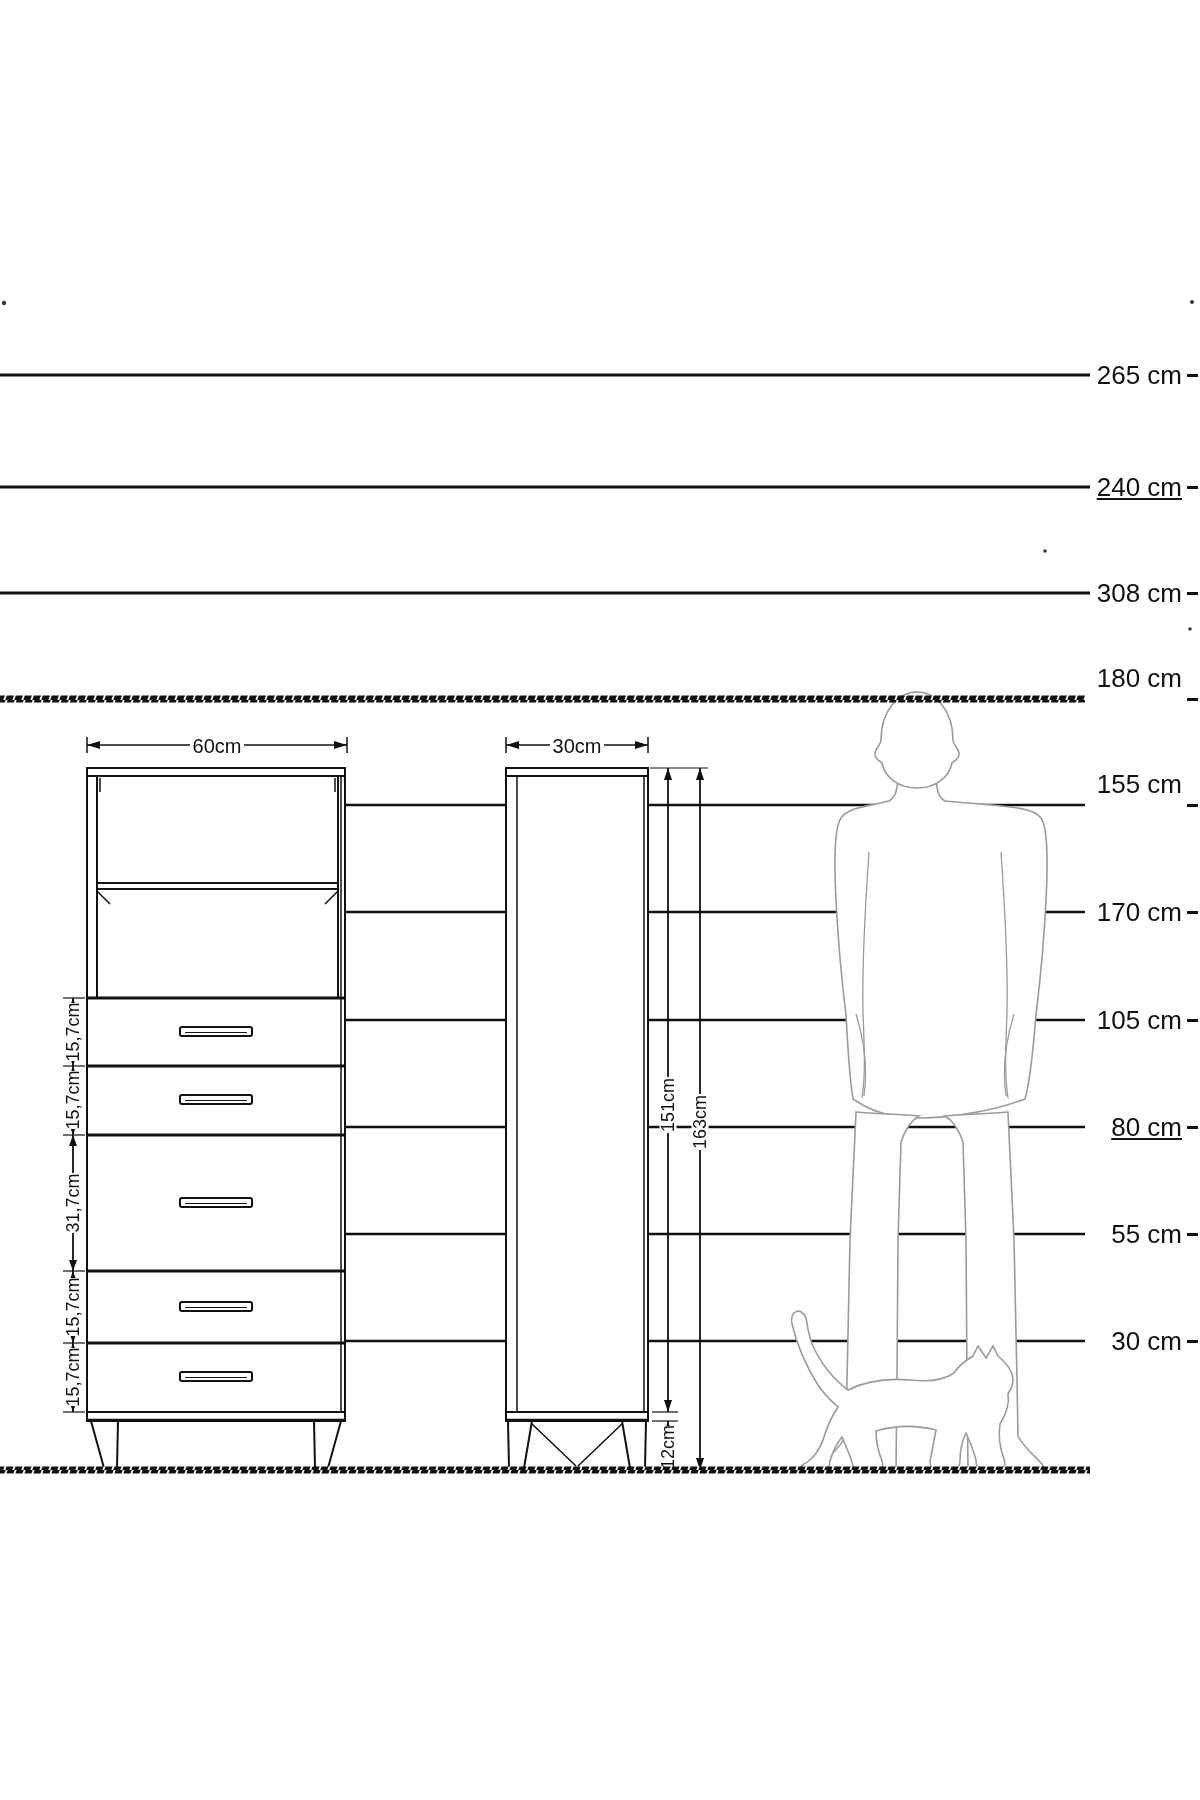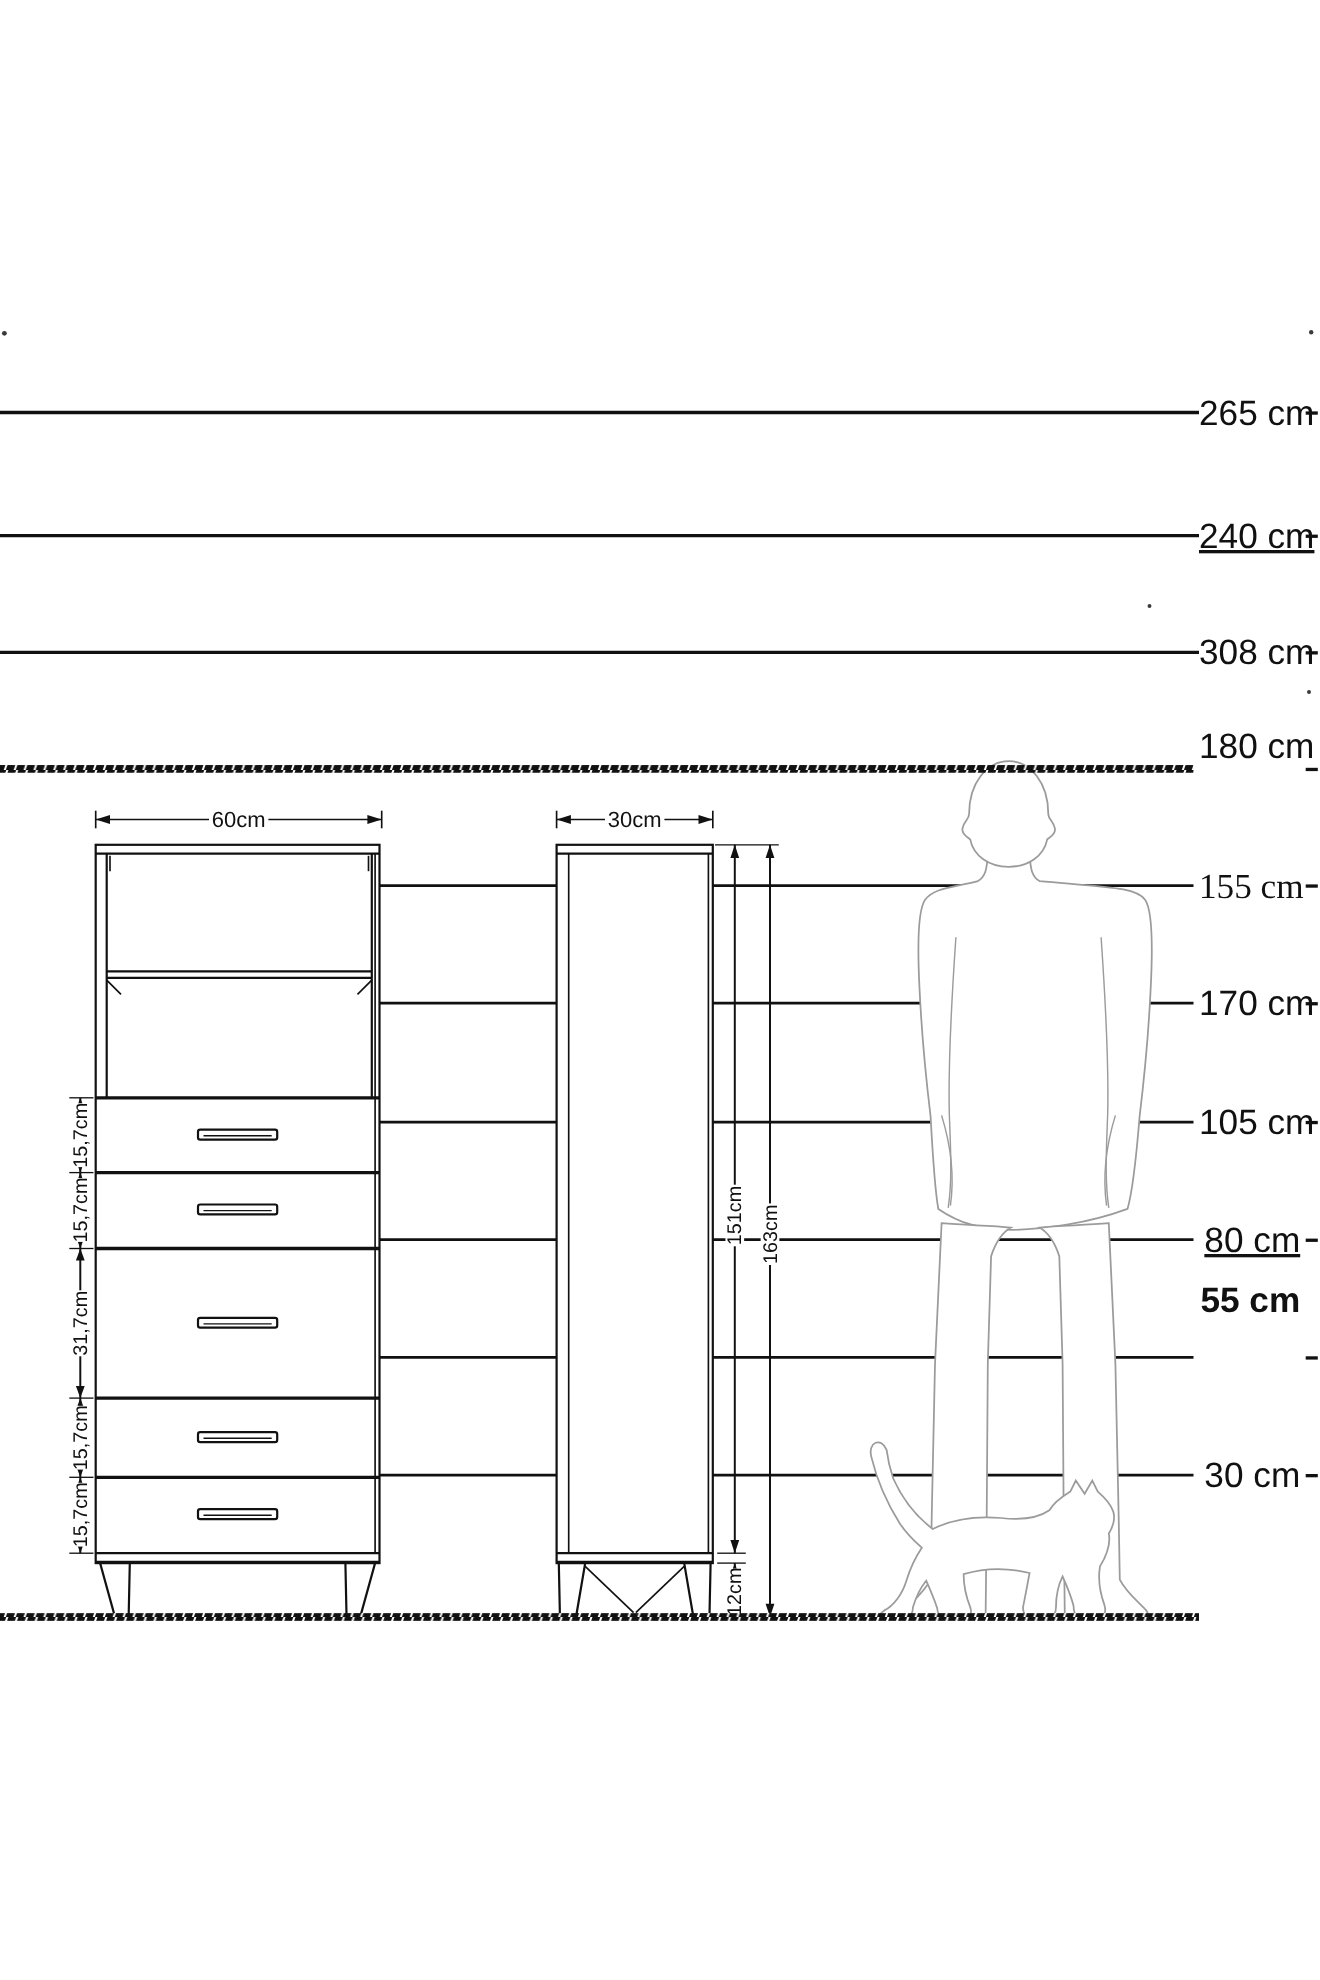--- a/index.html
+++ b/index.html
@@ -1,21 +1,21 @@
 <!DOCTYPE html>
 <html><head>
 <meta charset="utf-8">
 <style>
   html,body{margin:0;padding:0;background:#fff;}
   .page{position:relative;width:1200px;height:1800px;background:#fff;overflow:hidden;
         font-family:"Liberation Sans", sans-serif;}
   .layer{position:absolute;left:0;top:0;width:1200px;height:1800px;}
   svg text{font-family:"Liberation Sans", sans-serif;fill:#111;}
   .rlabel{position:absolute;left:1090px;width:92px;height:36px;line-height:36px;
-          text-align:right;font-size:32px;color:#111;white-space:nowrap;}
+          text-align:right;font-size:26px;color:#111;white-space:nowrap;}
   .rdash{position:absolute;left:1187px;width:11px;height:3px;background:#111;}
 </style>
 </head>
 <body>
 
 <div class="page">
 
 <svg class="layer" viewBox="0 0 1200 1800">
   <defs>
     <pattern id="hatch" patternUnits="userSpaceOnUse" width="9" height="7">
@@ -282,27 +282,27 @@
 
 <div class="layer" id="ruler-labels">
       <div class="rlabel" style="top: 357px;">265 cm</div>
       <div class="rdash" style="top: 373.5px;"></div>
       <div class="rlabel" style="top: 469px; text-decoration: underline;">240 cm</div>
       <div class="rdash" style="top: 485.5px;"></div>
       <div class="rlabel" style="top: 575px;">308 cm</div>
       <div class="rdash" style="top: 591.5px;"></div>
       <div class="rlabel" style="top: 660px;">180 cm</div>
       <div class="rdash" style="top: 697.5px;"></div>
-      <div class="rlabel" style="top: 787px; font-family: Liberation Serif, serif;">155 cm</div>
+      <div class="rlabel" style="top: 766px;">155 cm</div>
       <div class="rdash" style="top: 803.5px;"></div>
       <div class="rlabel" style="top: 894px;">170 cm</div>
       <div class="rdash" style="top: 910.5px;"></div>
       <div class="rlabel" style="top: 1002px;">105 cm</div>
       <div class="rdash" style="top: 1018.5px;"></div>
       <div class="rlabel" style="top: 1109px; text-decoration: underline;">80 cm</div>
       <div class="rdash" style="top: 1125.5px;"></div>
-      <div class="rlabel" style="top: 1164px; font-weight: bold;">55 cm</div>
+      <div class="rlabel" style="top: 1216px;">55 cm</div>
       <div class="rdash" style="top: 1232.5px;"></div>
       <div class="rlabel" style="top: 1323px;">30 cm</div>
       <div class="rdash" style="top: 1339.5px;"></div>
     </div>
 
 </div>
 
 </body></html>

